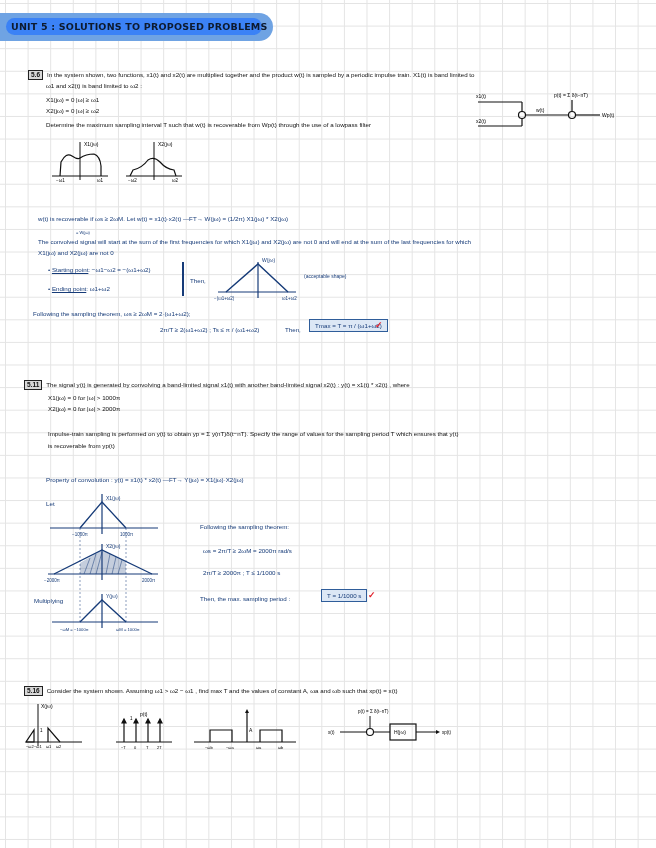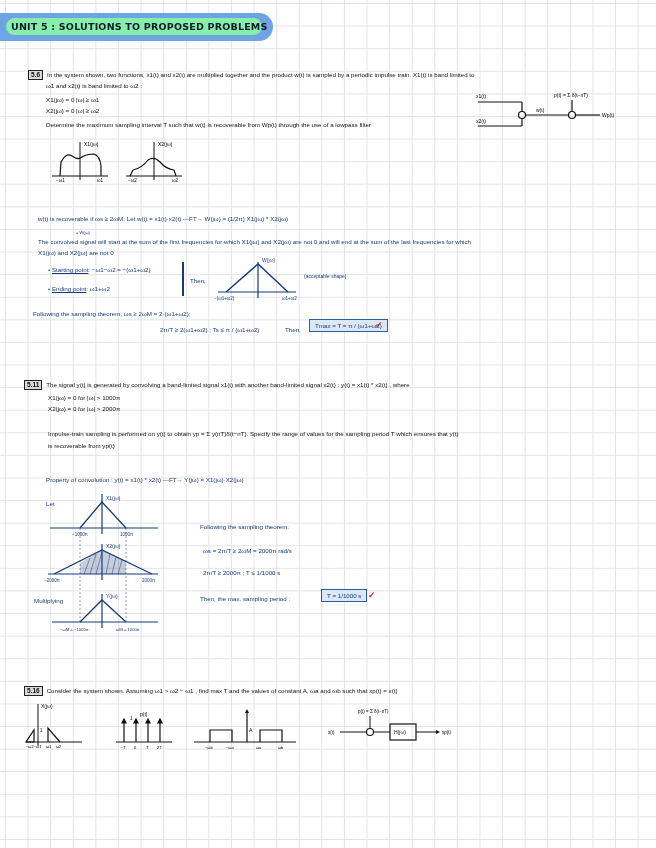--- a/index.html
+++ b/index.html
@@ -13,21 +13,21 @@
     background-position: 5px 3px;
     font-family: "Liberation Sans", sans-serif;
   }
   .abs { position: absolute; }
   .title-pill {
     left: 0; top: 13px; width: 273px; height: 28px;
     background: #6fa3e3; border-radius: 0 14px 14px 0;
   }
   .title-inner {
     position: absolute; left: 6px; top: 5px; height: 17px; width: 251px;
-    background: #86efac; border-radius: 9px;
+    background: #3b82f6; border-radius: 9px;
     font-family: "DejaVu Sans", sans-serif; font-weight: bold; font-size: 9.5px;
     color: #0d1a2e; line-height: 17px; padding-left: 5px; letter-spacing: 0.2px;
     white-space: nowrap;
   }
   .txt { font-size: 6.2px; line-height: 9px; color: #111; white-space: nowrap; }
   .blue { color: #163b78; }
   .num-box {
     display: inline-block; border: 1.5px solid #222; background: #d9d9d9;
     font-weight: bold; font-size: 6.5px; padding: 0 2px; line-height: 8px; margin-right: 4px;
   }

